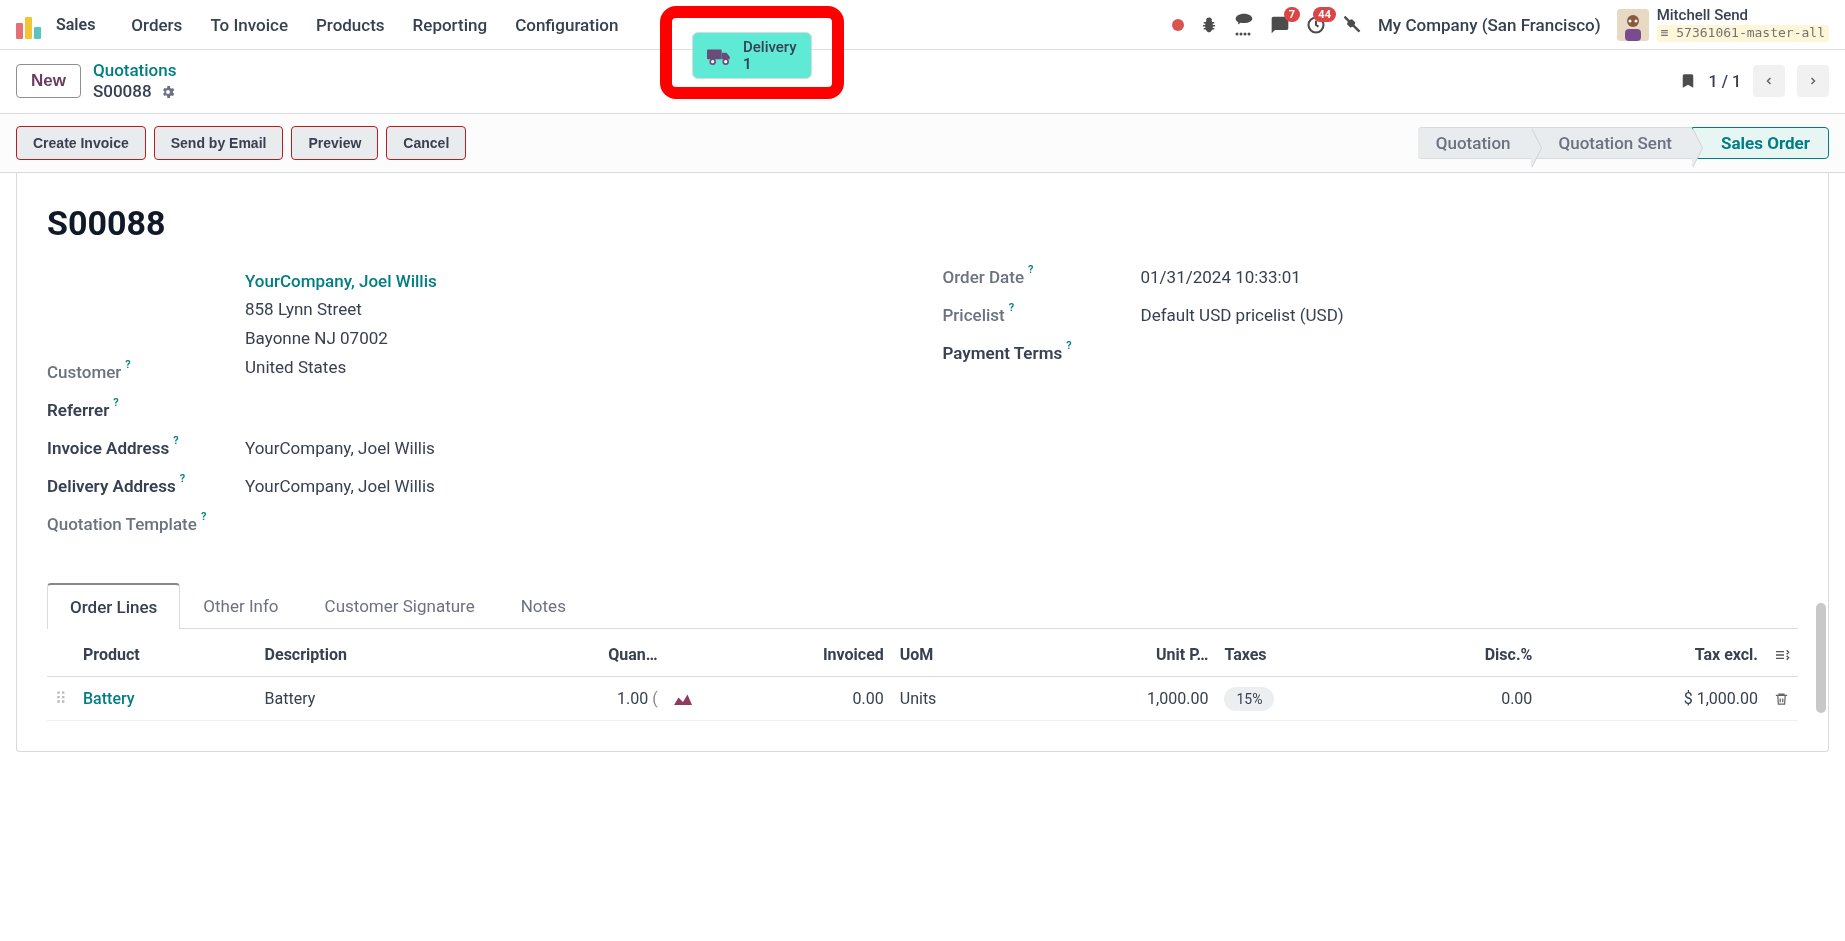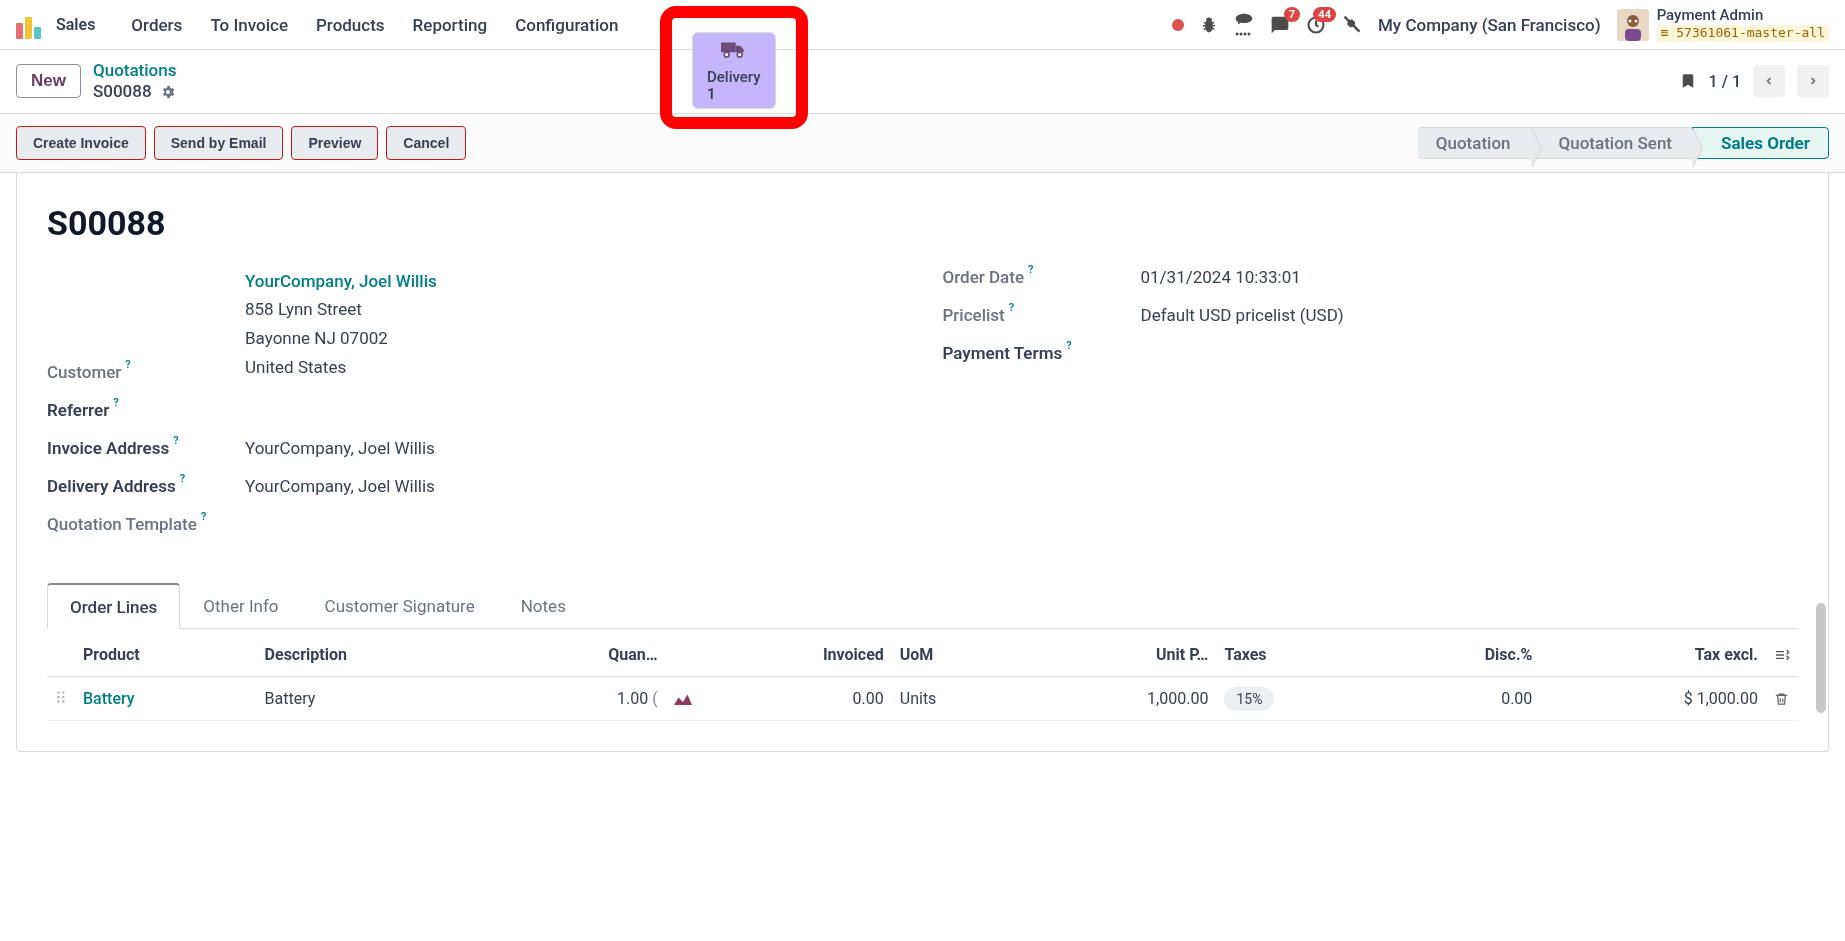--- a/index.html
+++ b/index.html
@@ -36,39 +36,39 @@
   .app-title{font-size:16px;font-weight:600;margin-right:20px;}
   .nav-item{font-size:17px;font-weight:500;color:#374151;padding:6px 12px;border-radius:4px;cursor:pointer;}
   .topnav-right{margin-left:auto;display:flex;align-items:center;gap:16px;}
   .red-dot{width:12px;height:12px;background:#d9534f;border-radius:50%;}
   .iconbtn{position:relative;cursor:pointer;color:#4c4c4c;}
   .badge{position:absolute;top:-8px;right:-10px;background:#d44;color:#fff;font-size:11px;font-weight:700;border-radius:10px;padding:1px 5px;}
   .company{font-size:17px;font-weight:500;}
   .user-block{display:flex;align-items:center;gap:8px;}
   .avatar{width:32px;height:32px;border-radius:4px;background:#e8d9c4;display:flex;align-items:center;justify-content:center;overflow:hidden;}
   .user-lines{display:flex;flex-direction:column;line-height:1.15;}
-  .dbname{font-family:ui-monospace,Menlo,Consolas,monospace;background:#fef6d8;color:#a16207;padding:1px 4px;border-radius:3px;font-size:13px;}
+  .dbname{font-family:ui-monospace,Menlo,Consolas,monospace;background:#fef6d8;color:#737373;padding:1px 4px;border-radius:3px;font-size:13px;}
   
   .controlbar{
     display:flex;align-items:center;padding:10px 16px;gap:12px;
     border-bottom:1px solid var(--border);position:relative;
   }
   .new-btn{border:1px solid #8f8f8f;border-radius:4px;padding:6px 14px;font-size:17px;font-weight:600;color:#6b3d5e;background:#fff;cursor:pointer;text-align:center;}
   .bc{display:flex;flex-direction:column;line-height:1.25;}
   .bc-top{color:var(--teal);font-size:17px;font-weight:500;}
   .bc-bot{color:#374151;font-size:17px;font-weight:500;display:flex;align-items:center;gap:8px;}
   .gear{color:#6b7280;font-size:15px;}
   .highlight-box{
     position:absolute;left:660px;top:-44px;
     border:12px solid red;border-radius:16px;
     padding:14px 20px 8px 20px;
     background:transparent;
     z-index:5;
   }
-  .delivery-btn{display:flex;align-items:center;gap:10px;border:1px solid var(--border);border-radius:6px;padding:6px 14px;background:#c4b5fd;cursor:pointer;flex-direction:column;}
+  .delivery-btn{display:flex;align-items:center;gap:10px;border:1px solid var(--border);border-radius:6px;padding:6px 14px;background:#5eead4;cursor:pointer;}
   .delivery-lines{display:flex;flex-direction:column;line-height:1.1;font-size:15px;font-weight:500;color:#374151;}
   .truck{color:#6b4b78;}
   .bookmark{margin-left:auto;color:#4c4c4c;cursor:pointer;}
   .pager{display:flex;align-items:center;gap:12px;font-size:16px;font-weight:500;color:#374151;}
   .pager-btn{width:32px;height:32px;display:flex;align-items:center;justify-content:center;background:#f1f1f1;border-radius:4px;cursor:pointer;color:#666;}
   
   .actionbar{display:flex;align-items:center;padding:12px 16px;border-bottom:1px solid var(--border);gap:8px;background:#fcfcfc;}
   .abtn{background:#e9ecef;border:1px solid #b91c1c;border-radius:4px;padding:8px 16px;font-size:14px;font-weight:600;color:#374151;cursor:pointer;}
   .statusbar{margin-left:auto;display:flex;align-items:stretch;height:32px;}
   .arrow-step{
@@ -176,21 +176,21 @@
       <div class="avatar">
         <svg width="32" height="32" viewBox="0 0 32 32">
             <rect width="32" height="32" fill="#e8d9c4"></rect>
             <circle cx="16" cy="12" r="6" fill="#8b5a3c"></circle>
             <rect x="8" y="20" width="16" height="12" rx="4" fill="#7b4b8f"></rect>
             <circle cx="13" cy="12" r="1.5" fill="#fff"></circle>
             <circle cx="19" cy="12" r="1.5" fill="#fff"></circle>
           </svg>
       </div>
       <div class="user-lines">
-        <span style="font-size:15px;font-weight:500;">Payment Admin</span>
+        <span style="font-size:15px;font-weight:500;">Mitchell Send</span>
         <span class="dbname">
           <span style="font-family:inherit;">≡ </span><span>57361061-master-all</span>
         </span>
       </div>
     </div>
   </div>
 </div>
 
 <div class="controlbar">
   <button class="new-btn">New</button>

